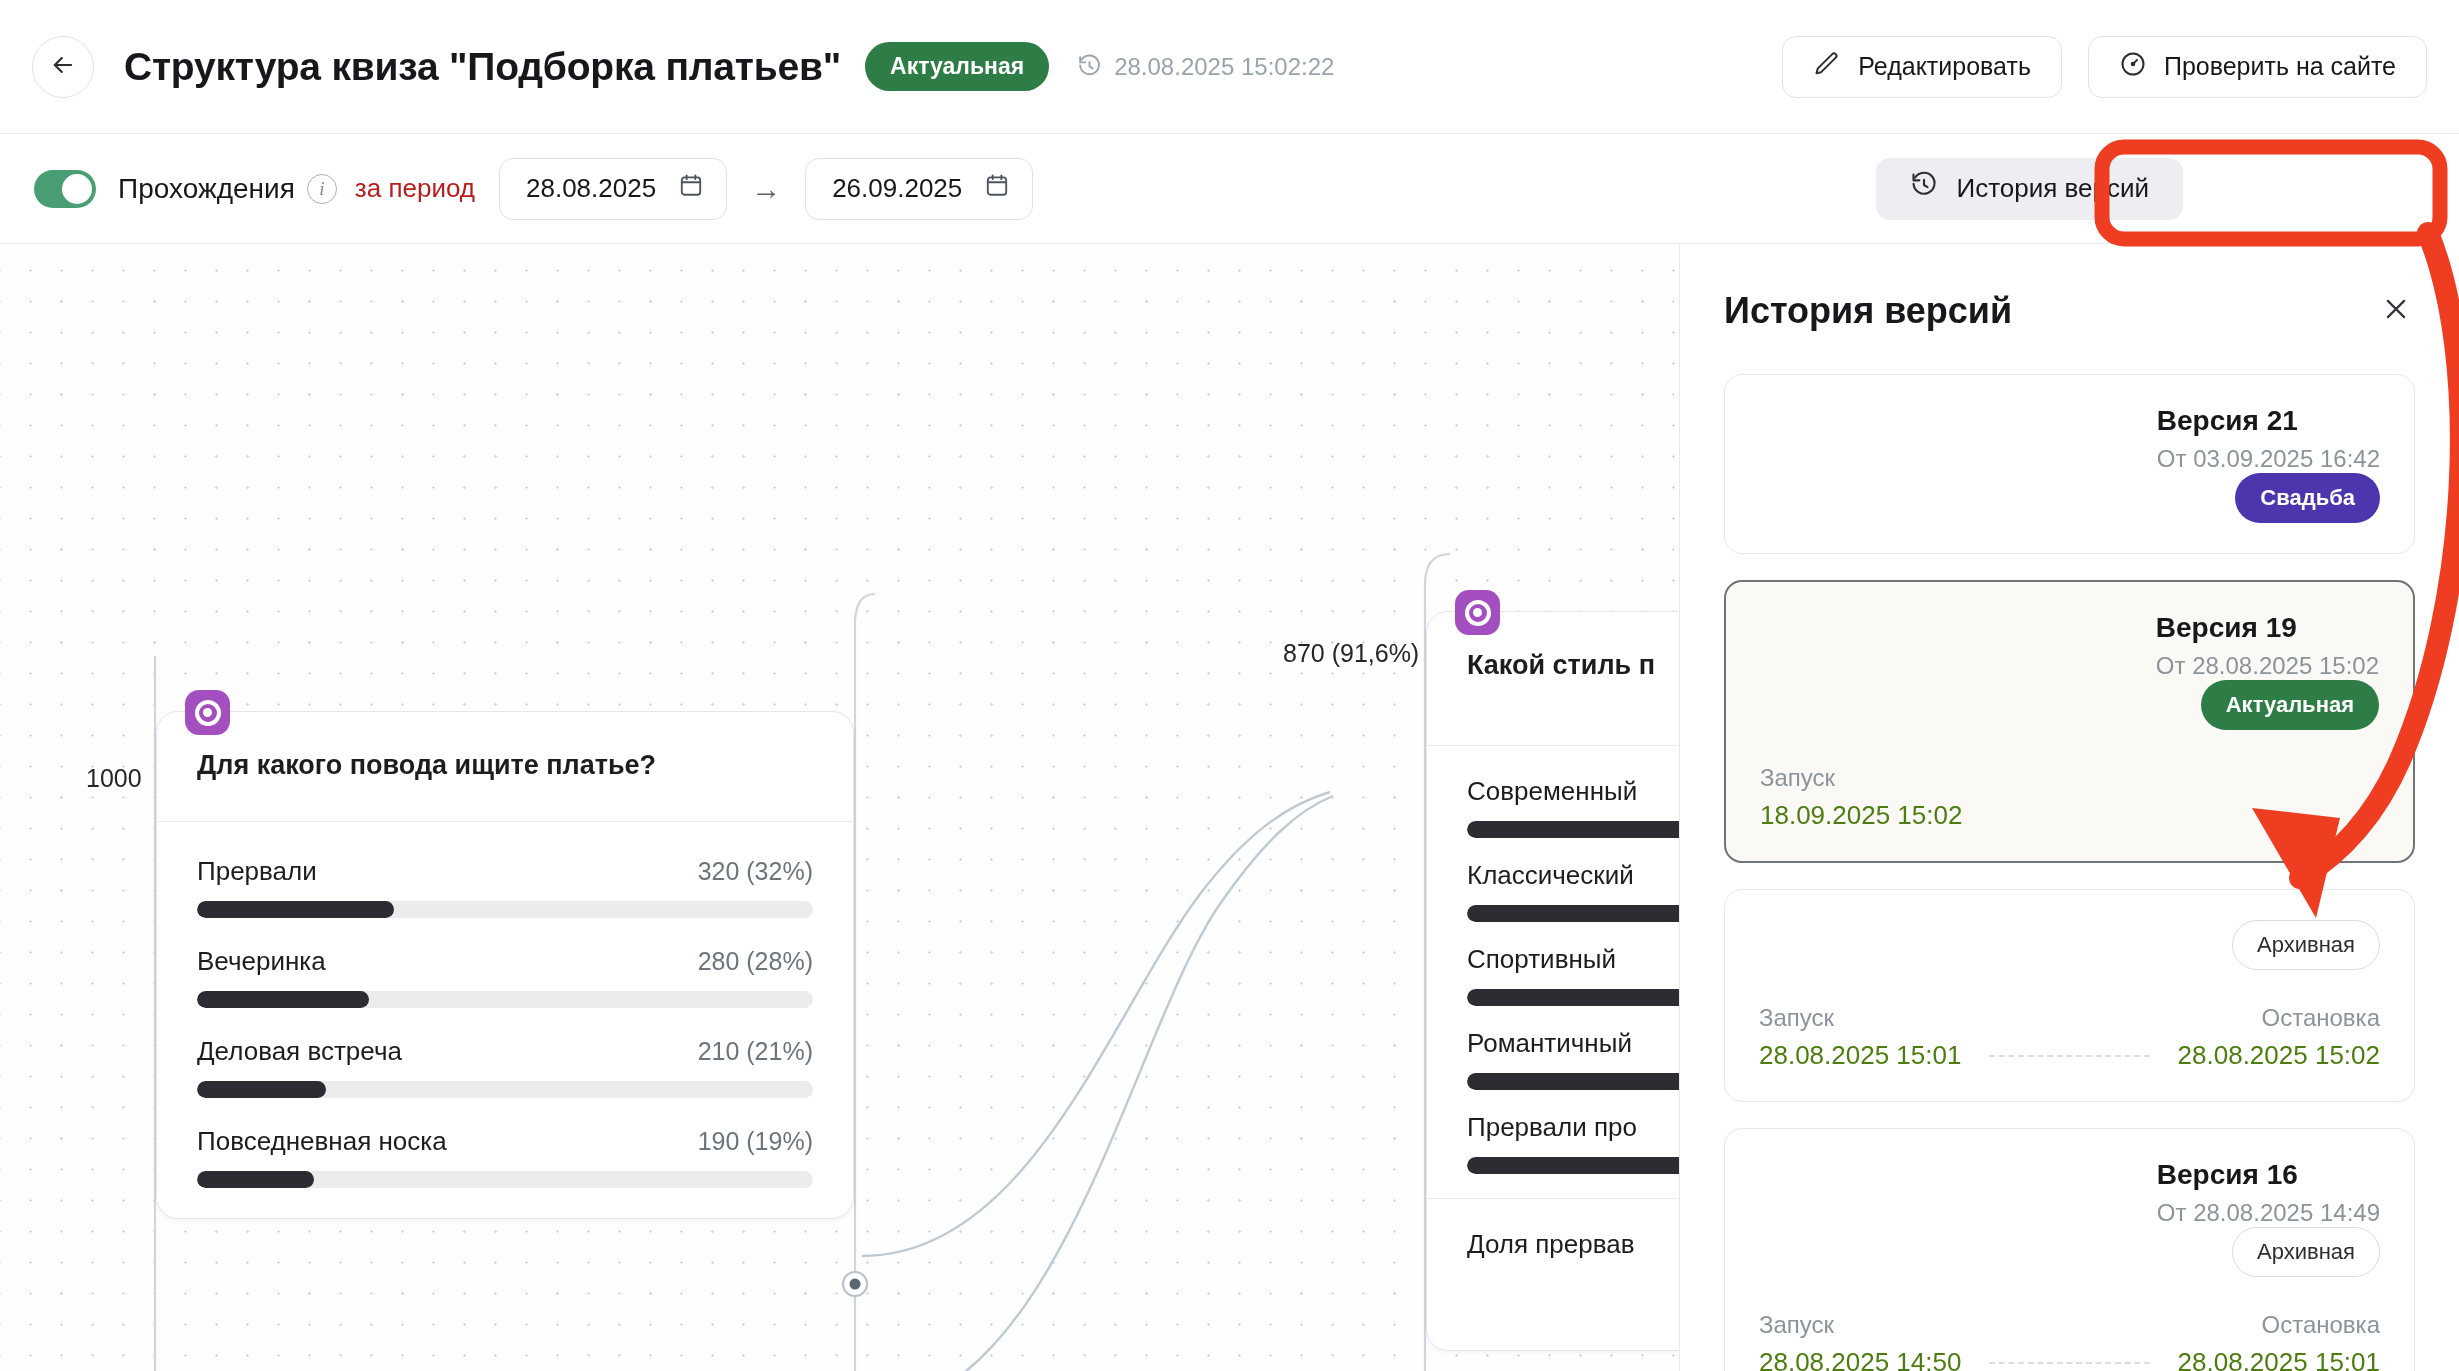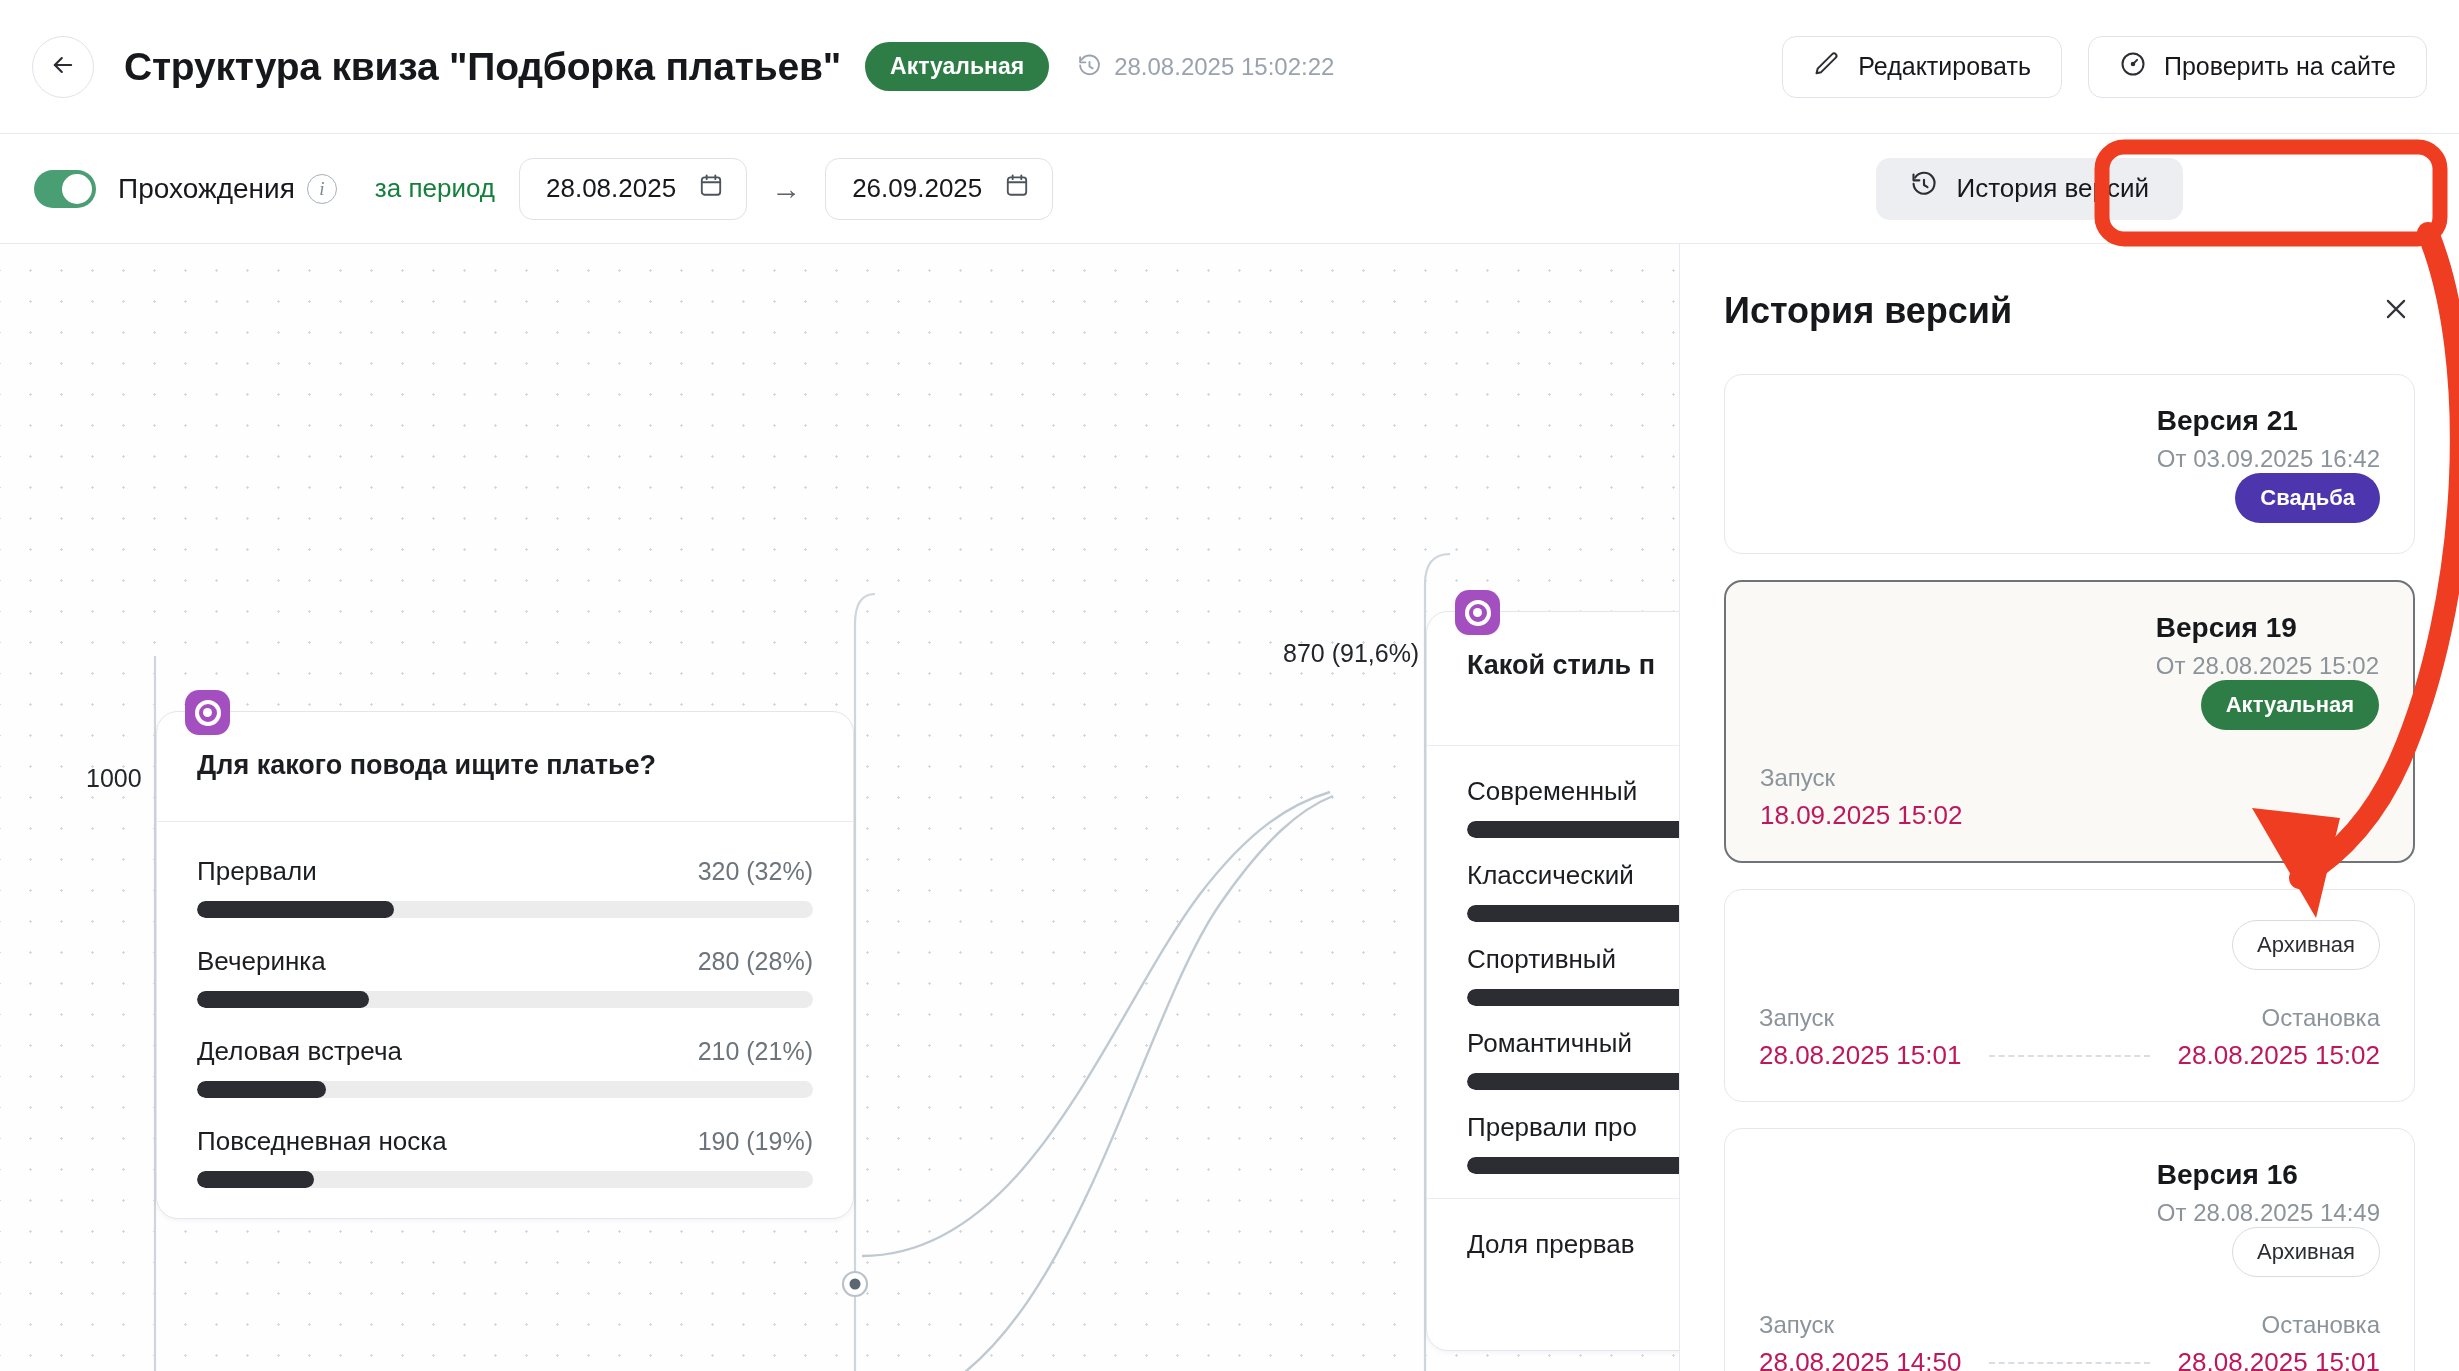--- a/index.html
+++ b/index.html
@@ -72,21 +72,21 @@
   .filter-label {
     margin-left:22px; font-size:28px; color:#17181c; white-space:nowrap;
   }
   .info-icon {
     margin-left:12px; width:30px; height:30px; border-radius:50%;
     border:1.7px solid #a7b0b9; color:#7e8891;
     display:flex; align-items:center; justify-content:center;
     font-size:19px; font-style:italic; font-family:"Liberation Serif", serif;
     cursor:pointer; flex:0 0 auto;
   }
-  .period-label { margin-left:38px; font-size:26px; color:#15803d; white-space:nowrap; }
+  .period-label { margin-left:18px; font-size:26px; color:#b91c1c; white-space:nowrap; }
   .date-field {
     margin-left:24px;
     display:flex; align-items:center; gap:22px;
     border:1.5px solid #dde3e9; border-radius:14px;
     height:62px; padding: 0 22px 0 26px;
     font-size:26px; color:#17181c; background:#fff; cursor:pointer; white-space:nowrap;
   }
   .date-field svg { width:26px; height:26px; }
   .arrow-between { margin-left:24px; color:#5b636b; font-size:30px; }
   .hist-wrap { margin-left:auto; margin-right:36px; position:relative; }
@@ -166,21 +166,21 @@
   .pill {
     font-size:22px; font-weight:600; border-radius:999px;
     padding:11px 24px; white-space:nowrap; border:1.5px solid transparent;
   }
   .pill.draft { background:#4c35ad; color:#fff; }
   .pill.actual { background:#2e7d46; color:#fff; }
   .pill.archive { background:#fff; color:#2b2d33; border-color:#d6dce2; font-weight:400; }
   .vcard-times { margin-top:34px; }
   .vt-row { display:flex; justify-content:space-between; }
   .vt-lbl { font-size:24px; color:#8b939b; }
-  .vt-val { font-size:26px; color:#be185d; }
+  .vt-val { font-size:26px; color:#4d7c0f; }
   .vt-vals { display:flex; align-items:center; justify-content:space-between; gap:18px; margin-top:8px; }
   .vt-dash { flex:1 1 auto; border-top:2px dashed #d8dee4; height:0; margin:0 10px; }
 
   
   .anno { position:absolute; left:0; top:0; width:2459px; height:1371px; pointer-events:none; }
 </style>
 </head>
 <body>
 
 <div id="app">

